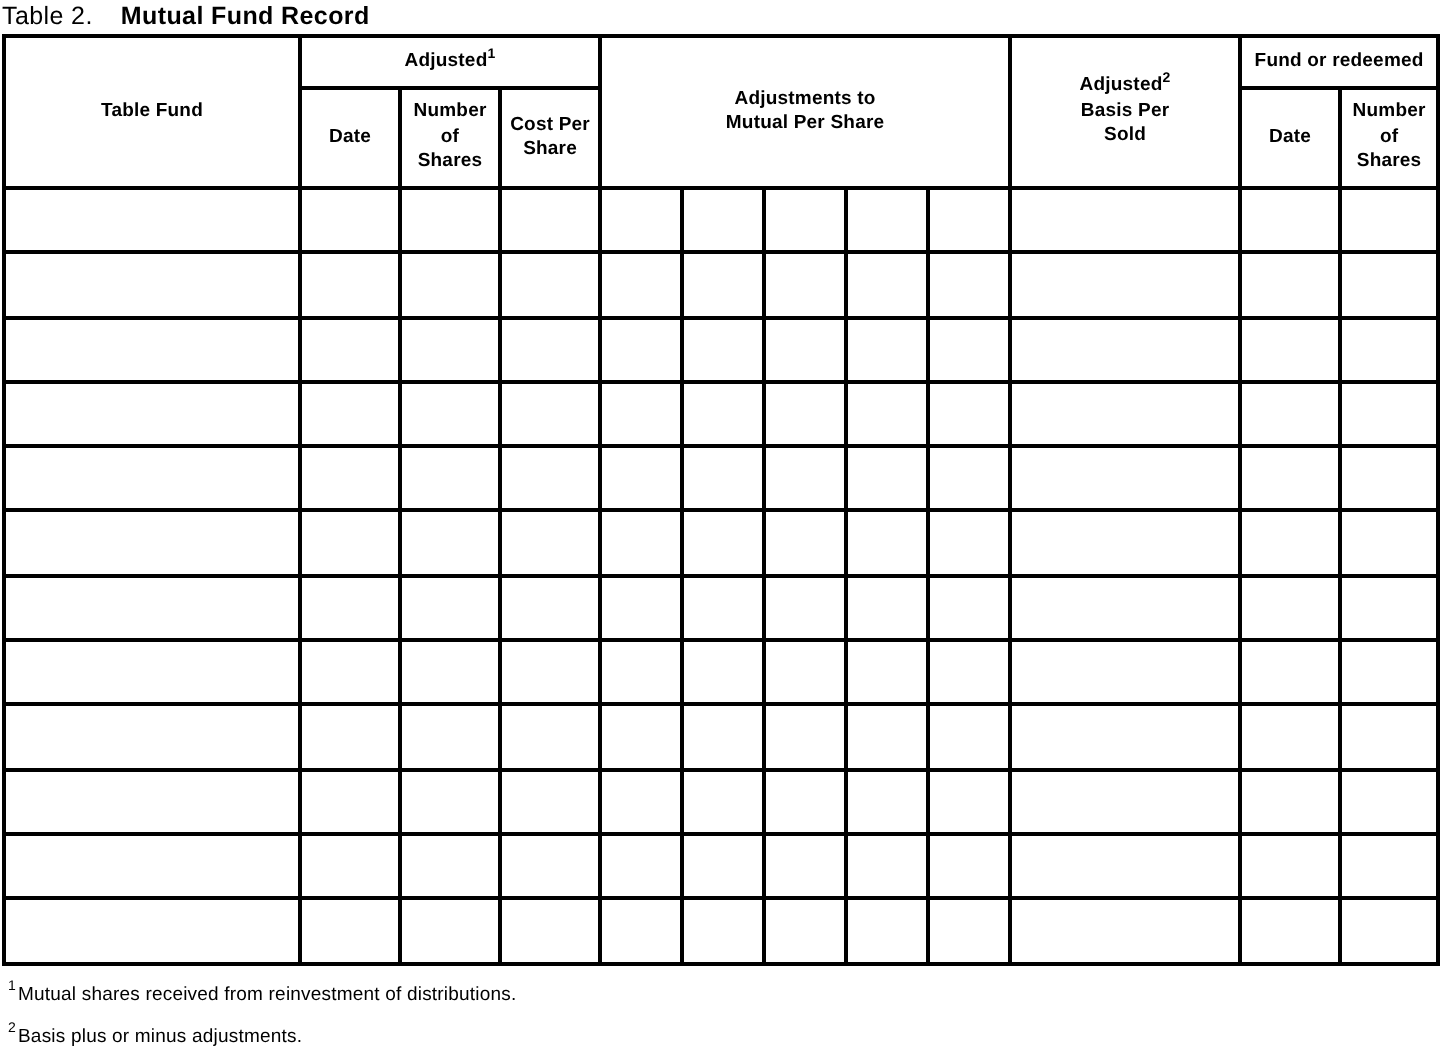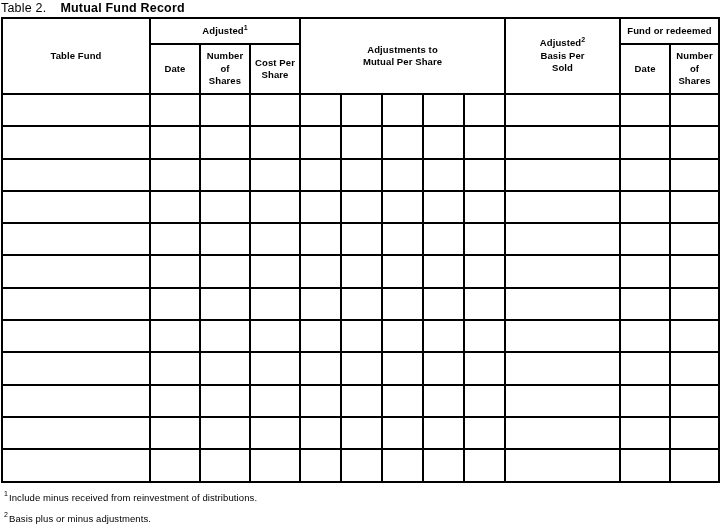--- a/index.html
+++ b/index.html
@@ -286,17 +286,17 @@
           <td></td>
           <td></td>
           <td></td>
           <td></td>
           <td></td>
         </tr>
       </tbody>
   </table>
 
   <div class="footnotes">
-    <div class="footnote"><sup>1</sup><span>Include minus received from reinvestment of distributions.</span></div>
+    <div class="footnote"><sup>1</sup><span>Mutual shares received from reinvestment of distributions.</span></div>
     <div class="footnote"><sup>2</sup><span>Basis plus or minus adjustments.</span></div>
   </div>
 
 </div>
 
 </body></html>

